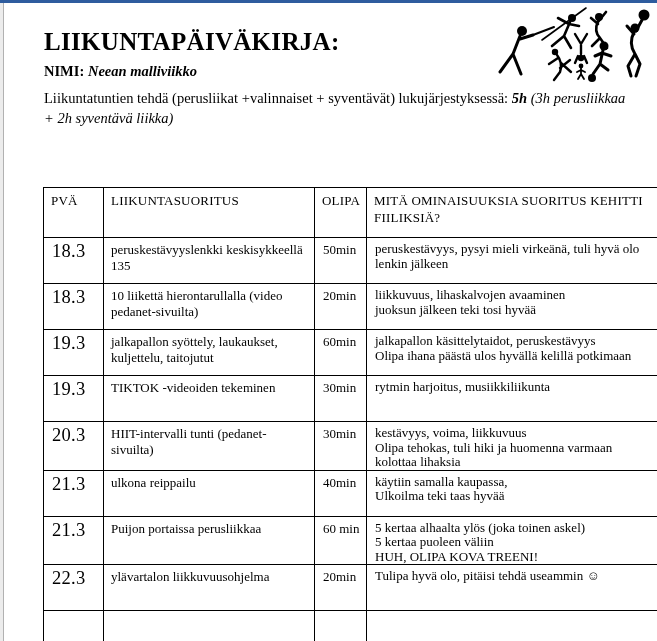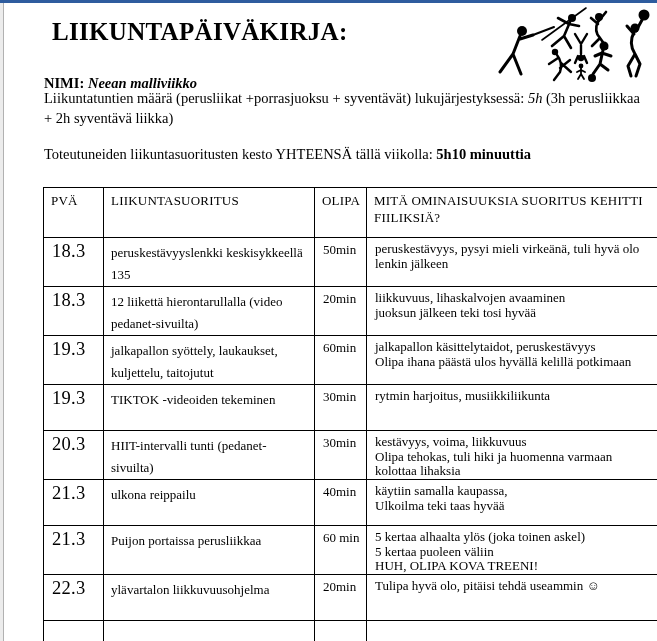--- a/index.html
+++ b/index.html
@@ -25,50 +25,49 @@
   }
   .left-strip {
     position: absolute;
     top: 3px; left: 0; bottom: 0;
     width: 4px;
     background: #ececec;
     border-right: 1px solid #b1b1b1;
   }
   .doc-title {
     position: absolute;
-    left: 44px; top: 18px;
+    left: 44px; top: 28px;
     font-size: 25px;
     font-weight: bold;
     letter-spacing: 0.3px;
     white-space: nowrap;
-    margin-left: 8px;
   }
   .clipart {
     position: absolute;
     left: 492px; top: 6px;
     width: 162px; height: 82px;
   }
   .name-line {
     position: absolute;
-    left: 44px; top: 75px;
+    left: 44px; top: 63px;
     font-size: 14.5px;
     white-space: nowrap;
   }
   .name-label { font-weight: bold; }
   .name-value { font-weight: bold; font-style: italic; }
   .para1 {
     position: absolute;
     left: 44px; top: 88px;
     font-size: 14.5px;
     line-height: 20px;
     width: 900px;
   }
   .para1 .line { white-space: nowrap; }
-  .bold-italic { font-weight: normal; font-style: italic; }
-  .italic { }
+  .bold-italic { font-weight: bold; font-style: italic; }
+  .italic { font-style: italic; }
   .bold { font-weight: bold; }
   .para2 {
     position: absolute;
     left: 44px; top: 146px;
     font-size: 14.5px;
     white-space: nowrap;
   }
   table.diary {
     position: absolute;
     left: 43px; top: 187px;
@@ -96,21 +95,21 @@
     line-height: 17px;
   }
   th.h-wrap { white-space: pre-line; }
   td.c-date {
     font-size: 18.5px;
     padding: 3px 18px 0 8px;
     letter-spacing: 0.3px;
   }
   td.c-act {
     font-size: 13px;
-    line-height: 22px;
+    line-height: 16px;
     padding: 4px 8px 0 7px;
   }
   td.c-dur {
     font-size: 13px;
     padding: 4px 0 0 8px;
     margin-left: 36px;
   }
   td.c-notes {
     font-size: 13px;
     line-height: 14.5px;
@@ -165,25 +164,24 @@
       <path d="M142 26 C138 34 139 42 143 48 M144 25 L150 14 M142 28 L135 20 M143 48 L136 60 L139 70 M143 48 L148 58 L144 70"></path>
     </g>
   </svg>
 
   <div class="name-line">
     <span class="name-label">NIMI:</span>
     <span class="name-value">Neean malliviikko</span>
   </div>
 
   <div class="para1">
-    <div class="line"><span>Liikuntatuntien määrä (perusliikat +porrasjuoksu + syventävät) lukujärjestyksessä: </span><span class="bold-italic">5h</span><span class="italic"> (3h perusliikkaa</span></div>
+    <div class="line"><span>Liikuntatuntien tehdä (perusliikat +valinnaiset + syventävät) lukujärjestyksessä: </span><span class="bold-italic">5h</span><span class="italic"> (3h perusliikkaa</span></div>
     <div class="line italic">+ 2h syventävä liikka)</div>
   </div>
 
-  <div class="para2"><span>Toteutuneiden liikuntasuoritusten kesto YHTEENSÄ tällä viikolla: </span><span class="bold">5h10 minuuttia</span></div>
 
   <table class="diary">
     <colgroup>
         <col class="c0">
         <col class="c1">
         <col class="c2">
         <col class="c3">
       </colgroup>
     <tbody>
         <tr class="hdr">
@@ -195,21 +193,21 @@
     </tr>
     <tr class="row">
       <td class="c-date">18.3</td>
       <td class="c-act">peruskestävyyslenkki keskisykkeellä 135</td>
       <td class="c-dur">50min</td>
       <td class="c-notes">peruskestävyys, pysyi mieli virkeänä, tuli hyvä olo
 lenkin jälkeen</td>
     </tr>
     <tr class="row">
       <td class="c-date">18.3</td>
-      <td class="c-act">12 liikettä hierontarullalla (video pedanet-sivuilta)</td>
+      <td class="c-act">10 liikettä hierontarullalla (video pedanet-sivuilta)</td>
       <td class="c-dur">20min</td>
       <td class="c-notes">liikkuvuus, lihaskalvojen avaaminen
 juoksun jälkeen teki tosi hyvää</td>
     </tr>
     <tr class="row">
       <td class="c-date">19.3</td>
       <td class="c-act">jalkapallon syöttely, laukaukset, kuljettelu, taitojutut</td>
       <td class="c-dur">60min</td>
       <td class="c-notes">jalkapallon käsittelytaidot, peruskestävyys
 Olipa ihana päästä ulos hyvällä kelillä potkimaan</td>

